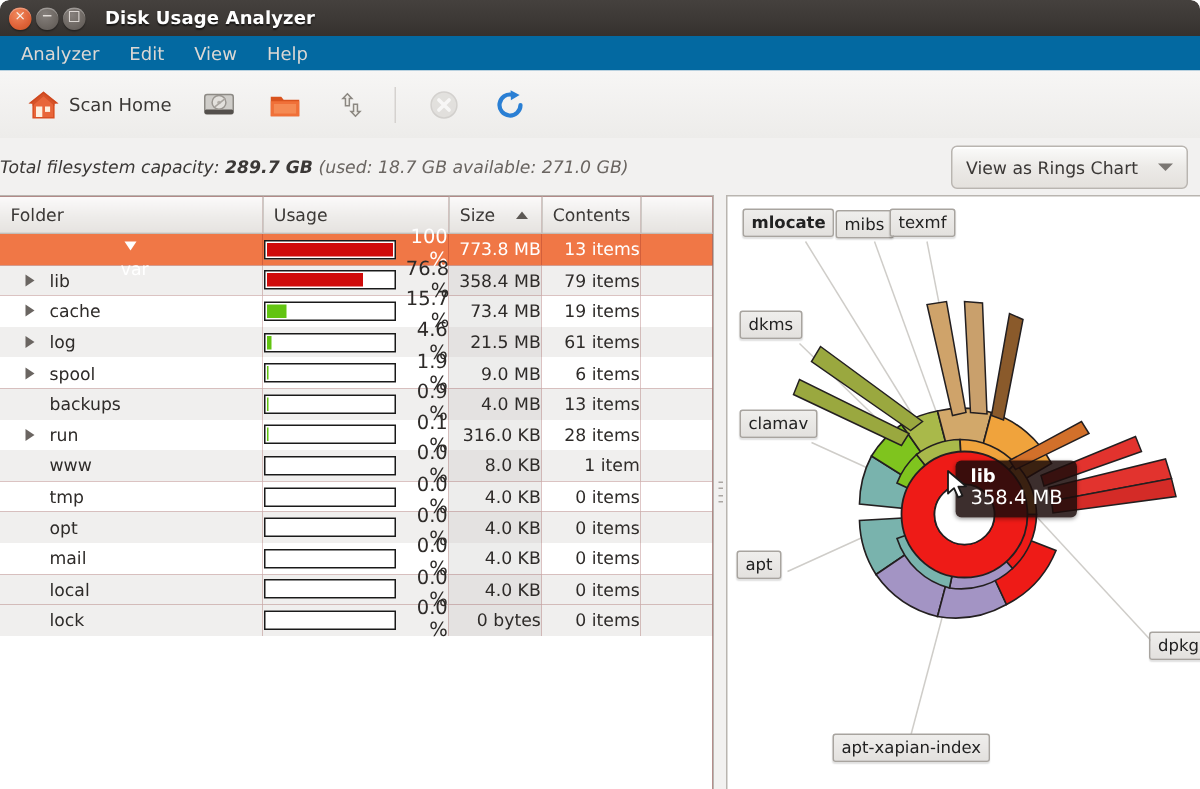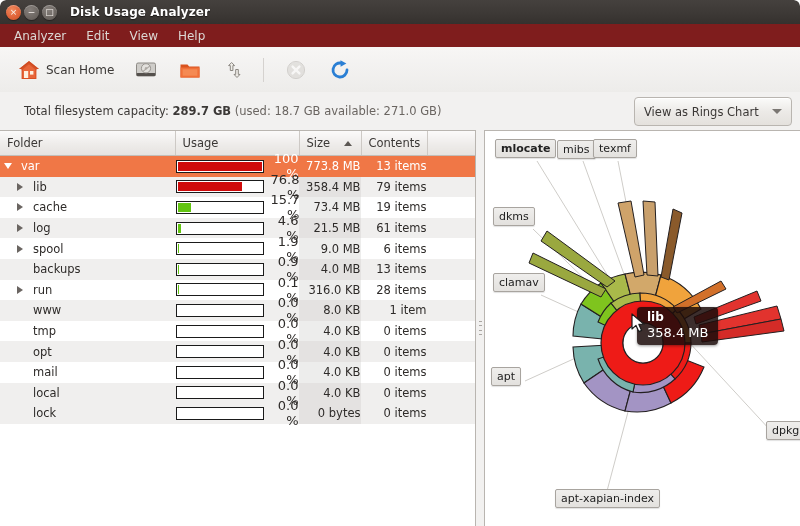--- a/index.html
+++ b/index.html
@@ -38,21 +38,21 @@
   .wb.max{background:radial-gradient(circle at 40% 32%,#86807c 0%,#6d6762 60%,#5c5653 100%);}
   .wb .glyph{transform:translateY(-0.5px);}
   .wtitle{
     margin-left:13px;color:#ffffff;font-size:12px;font-weight:bold;
     text-shadow:0 1px 1px rgba(0,0,0,.6);letter-spacing:.1px;
   }
 
   
   .menubar{
     position:absolute;left:0;top:24px;width:800px;height:23px;
-    background:#7f1d1d;display:flex;align-items:center;
+    background:#0369a1;display:flex;align-items:center;
   }
   .menuitem{
     color:#dcd8d4;font-size:12px;padding:2px 9px;margin-left:2px;
     border-radius:2px;cursor:default;
   }
   .menuitem:first-child{margin-left:5px;}
 
   
   .toolbar{
     position:absolute;left:0;top:47px;width:800px;height:45px;
@@ -68,21 +68,21 @@
   .tblabel{font-size:12px;color:#3b3836;}
   .tbsep{width:1px;height:24px;background:#d5d2cf;margin:0 7px 0 10px;}
   .icon-svg{display:block;}
   .disabled{opacity:.42;}
 
   
   .capacity{
     position:absolute;left:0;top:92px;width:800px;height:38px;
     background:#f2f1f0;display:flex;align-items:center;
   }
-  .captext{margin-left:24px;font-size:11.5px;color:#3b3836;}
+  .captext{margin-left:0;font-size:11.5px;color:#3b3836;font-style:italic;}
   .captext b{font-weight:bold;}
   .captext .dim{color:#6a6561;}
   .viewselect{
     position:absolute;right:8px;top:97px;width:156px;height:27px;
     background:linear-gradient(to bottom,#fbfbfa 0%,#eceae7 50%,#e4e1dd 100%);
     border:1px solid #b9b5b0;border-radius:4px;
     display:flex;align-items:center;
     box-shadow:inset 0 1px 0 #ffffff;
     cursor:default;
   }
@@ -331,21 +331,21 @@
                 </div>
               </th>
             <th>
                 <div class="thin"></div>
               </th>
           </tr>
         </thead>
         <tbody>
             <tr class="row odd selected">
               <td class="foldercell">
-                <div class="fwrap" style="padding-left: 0px;">
+                <div class="fwrap" style="padding-left: 0px; flex-direction: column;">
                   <span class="expander">
                     <span class="tri-down"></span>
                   </span>
                   <span class="fname">var</span>
                 </div>
               </td>
               <td class="usagecell">
                 <div class="ucell">
                   <div class="bar">
                     <div class="barfill" style="width: 100%; background: rgb(207, 11, 11);"></div>

